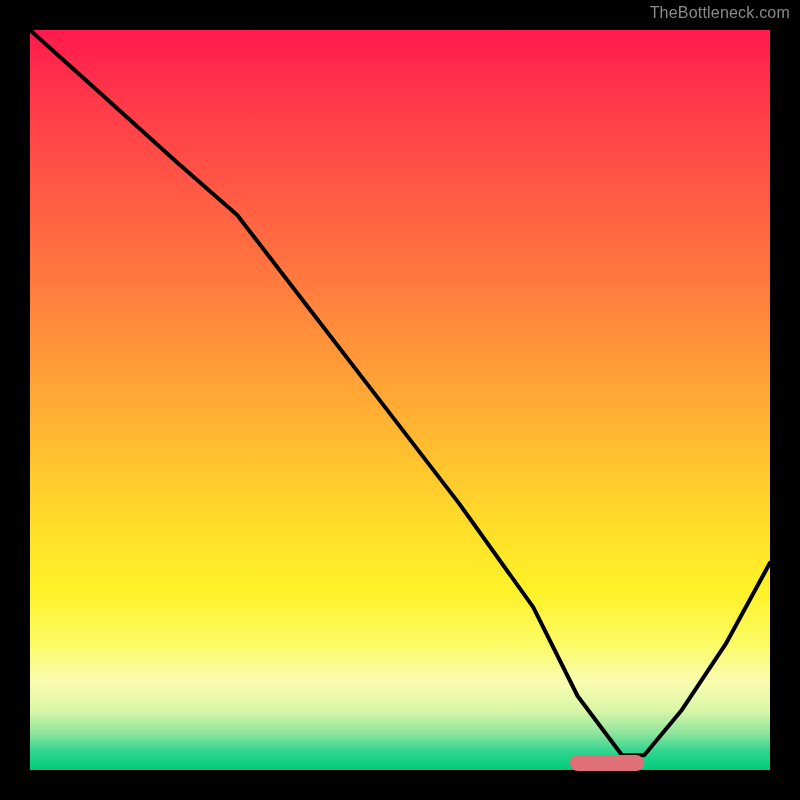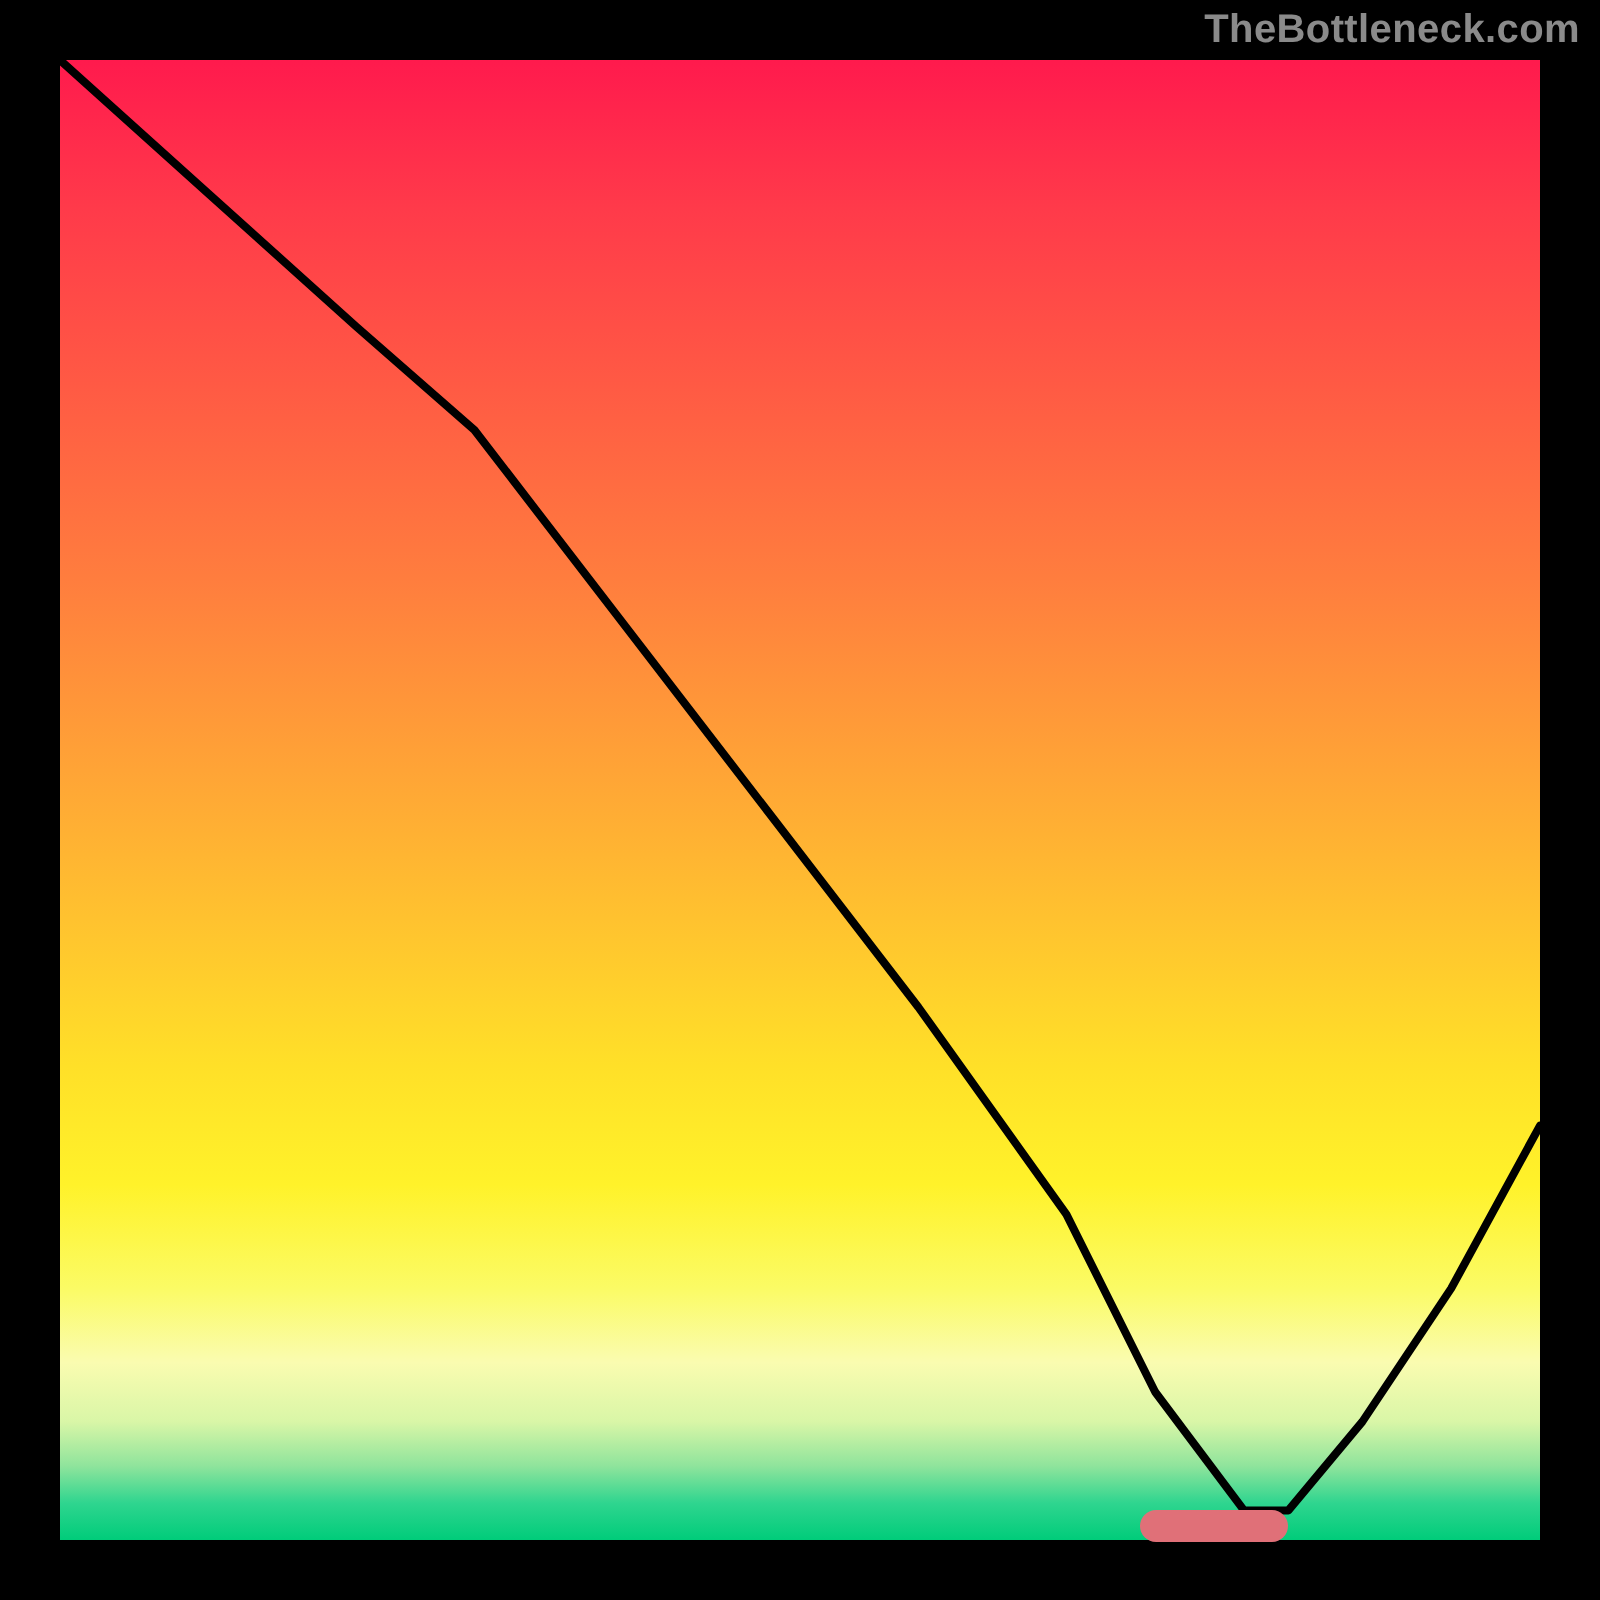--- a/index.html
+++ b/index.html
@@ -53,22 +53,22 @@
     height: 16px;
     width: 78px;
     background: #e07078;
     border-radius: 8px;
   }
   .watermark {
     position: absolute;
     top: 4px;
     right: 10px;
     color: #8a8a8a;
-    font-size: 20px;
-    font-weight: 700;
+    font-size: 16px;
+    font-weight: 400;
     letter-spacing: 0.2px;
   }
 </style>
 </head>
 <body>
 
 <div class="frame">
 
   <div class="watermark">TheBottleneck.com</div>
 

